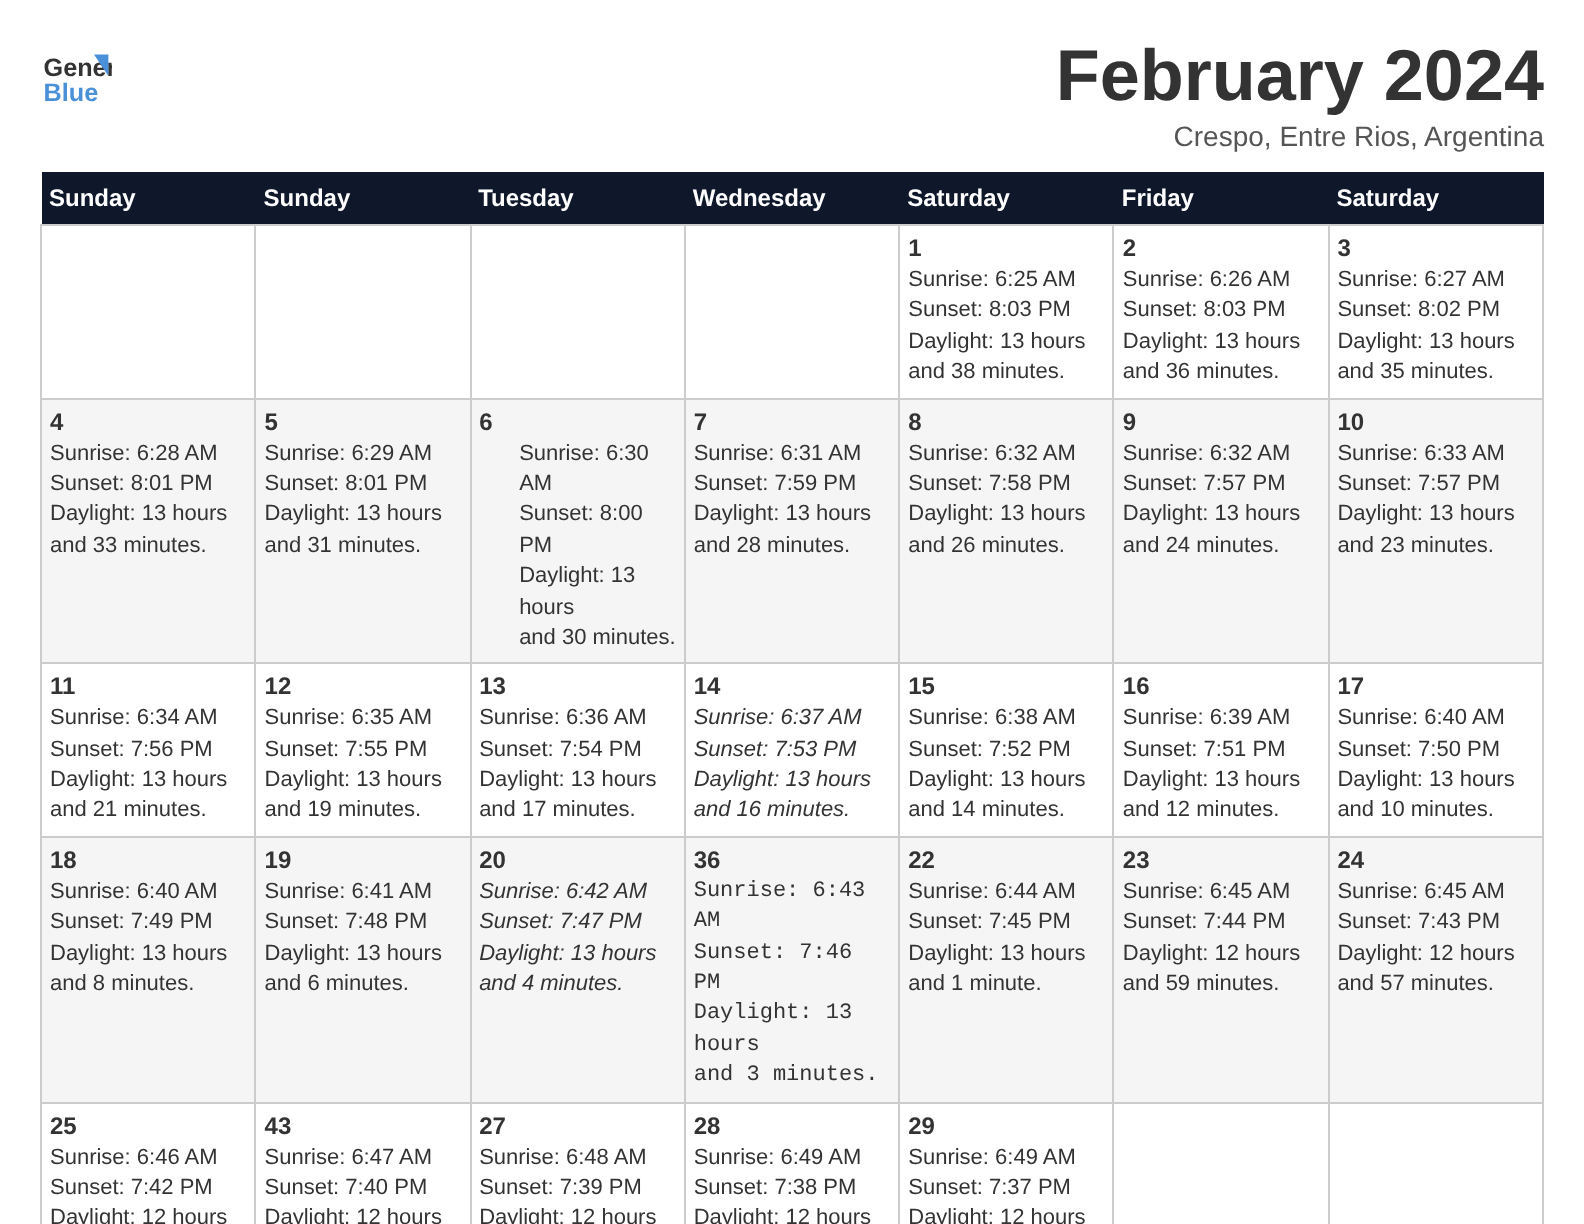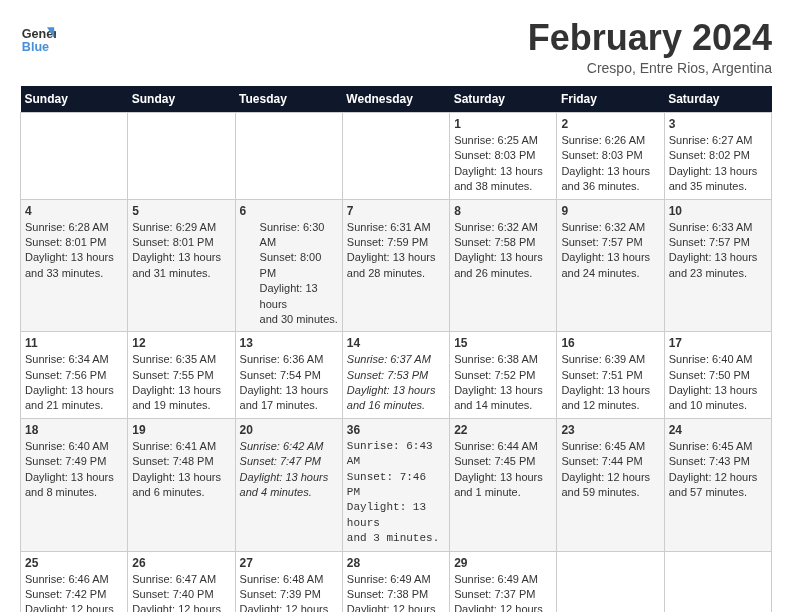--- a/index.html
+++ b/index.html
@@ -296,21 +296,21 @@
       </tr>
       <tr>
         <td>
           <div class="day-num">25</div>
           <div class="day-info" style="white-space: pre-line;">Sunrise: 6:46 AM
 Sunset: 7:42 PM
 Daylight: 12 hours
 and 55 minutes.</div>
         </td>
         <td>
-          <div class="day-num">26</div>
+          <div class="day-num">43</div>
           <div class="day-info" style="white-space: pre-line;">Sunrise: 6:47 AM
 Sunset: 7:40 PM
 Daylight: 12 hours
 and 53 minutes.</div>
         </td>
         <td>
           <div class="day-num">27</div>
           <div class="day-info" style="white-space: pre-line;">Sunrise: 6:48 AM
 Sunset: 7:39 PM
 Daylight: 12 hours

